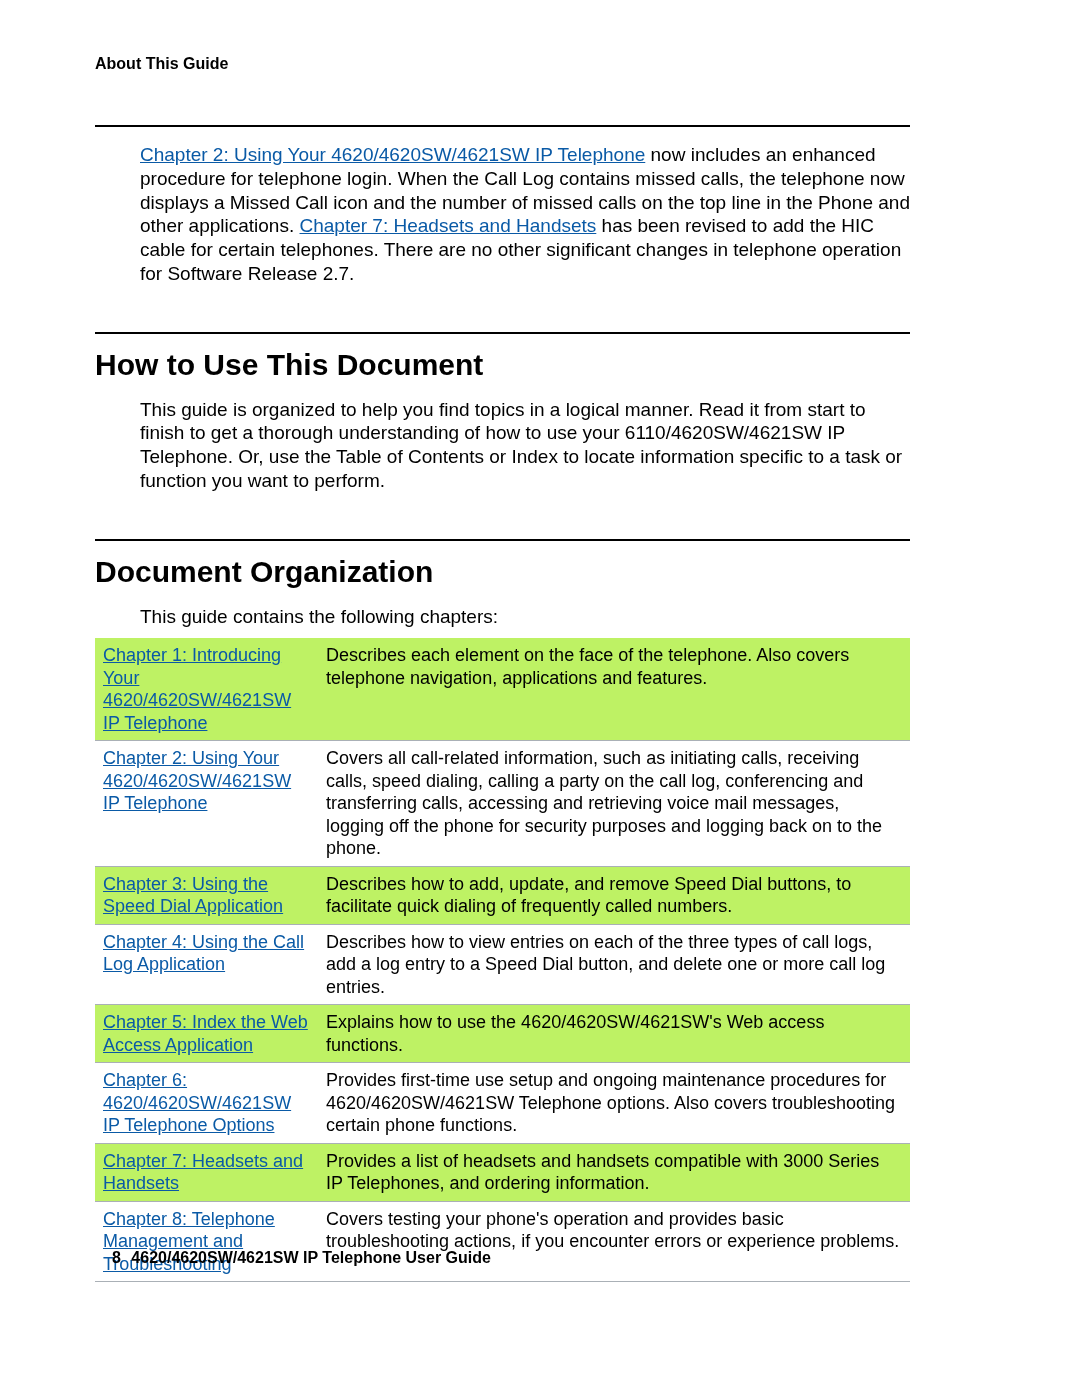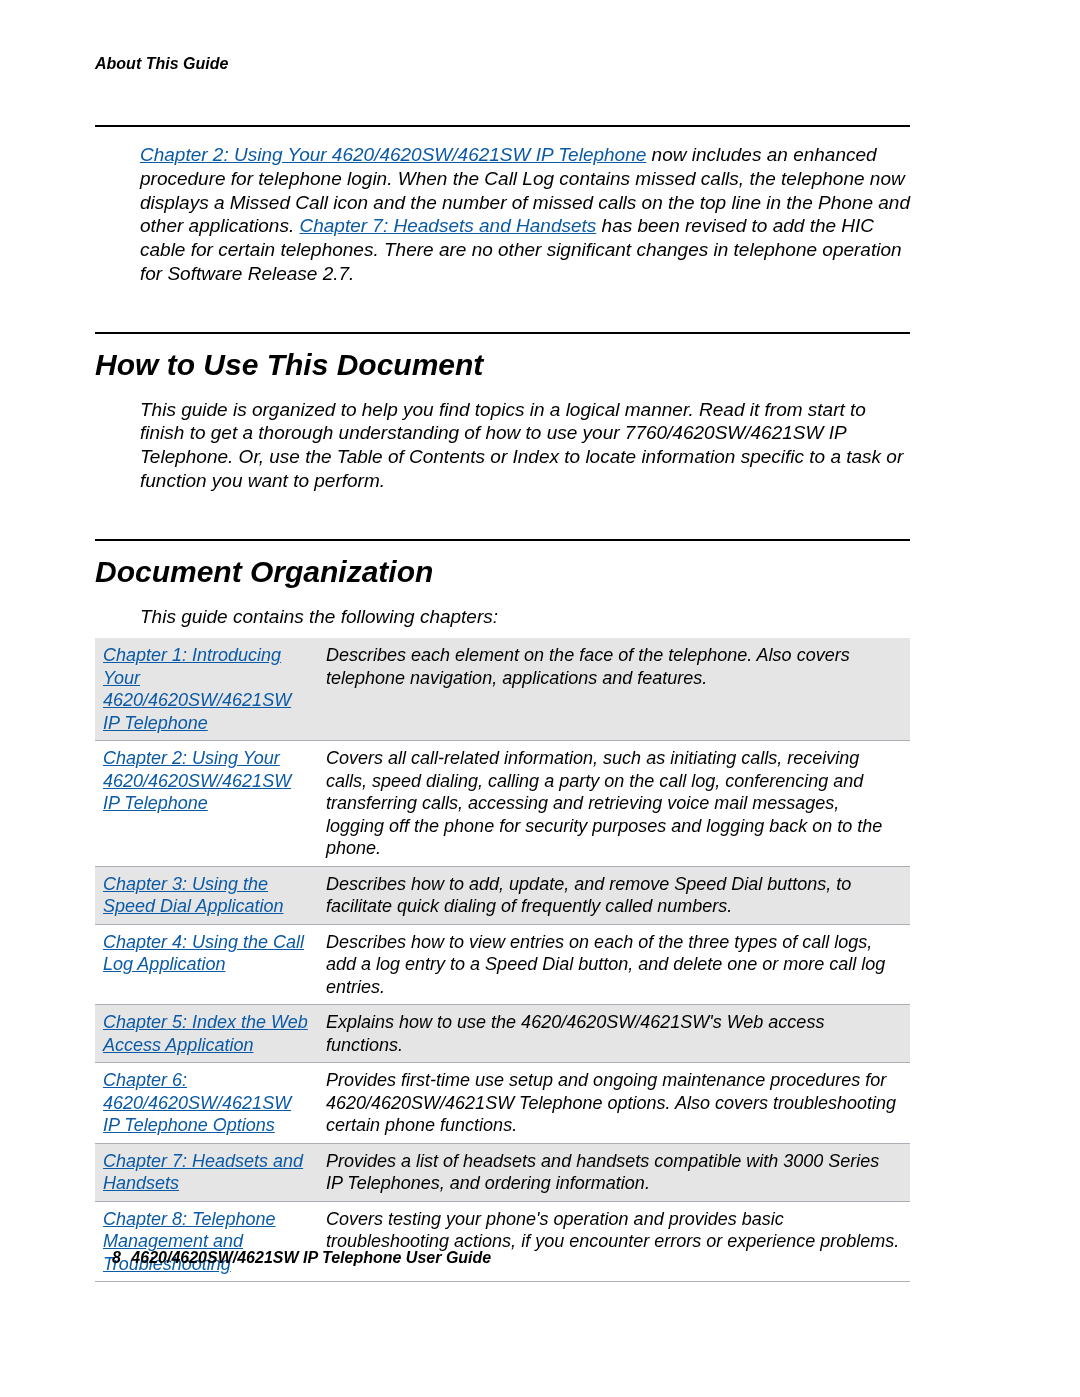--- a/index.html
+++ b/index.html
@@ -9,21 +9,20 @@
     font-family: Arial, Helvetica, sans-serif;
     color: #000;
     width: 1080px;
   }
   .page {
     box-sizing: border-box;
     width: 1005px;
     min-height: 1397px;
     padding: 55px 95px 40px 95px;
     position: relative;
-    font-style: italic;
   }
   .running-head {
     font-weight: bold;
     font-size: 16px;
     margin-bottom: 52px;
   }
   .section {
     margin-top: 46px;
   }
   .section-rule {
@@ -57,21 +56,21 @@
     width: 100%;
     font-size: 18px;
     margin-top: 4px;
   }
   table.org td {
     vertical-align: top;
     padding: 6px 10px 6px 8px;
     border-bottom: 1px solid #aab0b6;
     line-height: 1.25;
   }
-  table.org tr.shade td { background: #e5e5e5; }
+  table.org tr.shade td { background: #bef264; }
   table.org td.cell-link { width: 205px; }
   table.org a.doc-link { color: #0a5aa6; text-decoration: underline; }
 
   .footer {
     position: absolute;
     left: 112px;
     bottom: 130px;
     font-weight: bold;
     font-size: 16px;
   }
@@ -87,21 +86,21 @@
   <div class="section">
     <hr class="section-rule">
     <p class="body-para">
       <a href="#" class="doc-link">Chapter 2: Using Your 4620/4620SW/4621SW IP Telephone</a><span class="what-run"> now includes an enhanced procedure for telephone login. When the Call Log contains missed calls, the telephone now displays a Missed Call icon and the number of missed calls on the top line in the Phone and other applications. </span><a href="#" class="doc-link">Chapter 7: Headsets and Handsets</a><span class="what-run"> has been revised to add the HIC cable for certain telephones. There are no other significant changes in telephone operation for Software Release 2.7.</span>
     </p>
   </div>
 
   <div class="section">
     <hr class="section-rule">
     <h2 class="section-title">How to Use This Document</h2>
-    <p class="body-para">This guide is organized to help you find topics in a logical manner. Read it from start to finish to get a thorough understanding of how to use your 7760/4620SW/4621SW IP Telephone. Or, use the Table of Contents or Index to locate information specific to a task or function you want to perform.</p>
+    <p class="body-para">This guide is organized to help you find topics in a logical manner. Read it from start to finish to get a thorough understanding of how to use your 6110/4620SW/4621SW IP Telephone. Or, use the Table of Contents or Index to locate information specific to a task or function you want to perform.</p>
   </div>
 
   <div class="section">
     <hr class="section-rule">
     <h2 class="section-title">Document Organization</h2>
     <p class="body-para-intro">This guide contains the following chapters:</p>
 
     <table class="org">
       <tbody id="org-body">
           <tr class="shade">

